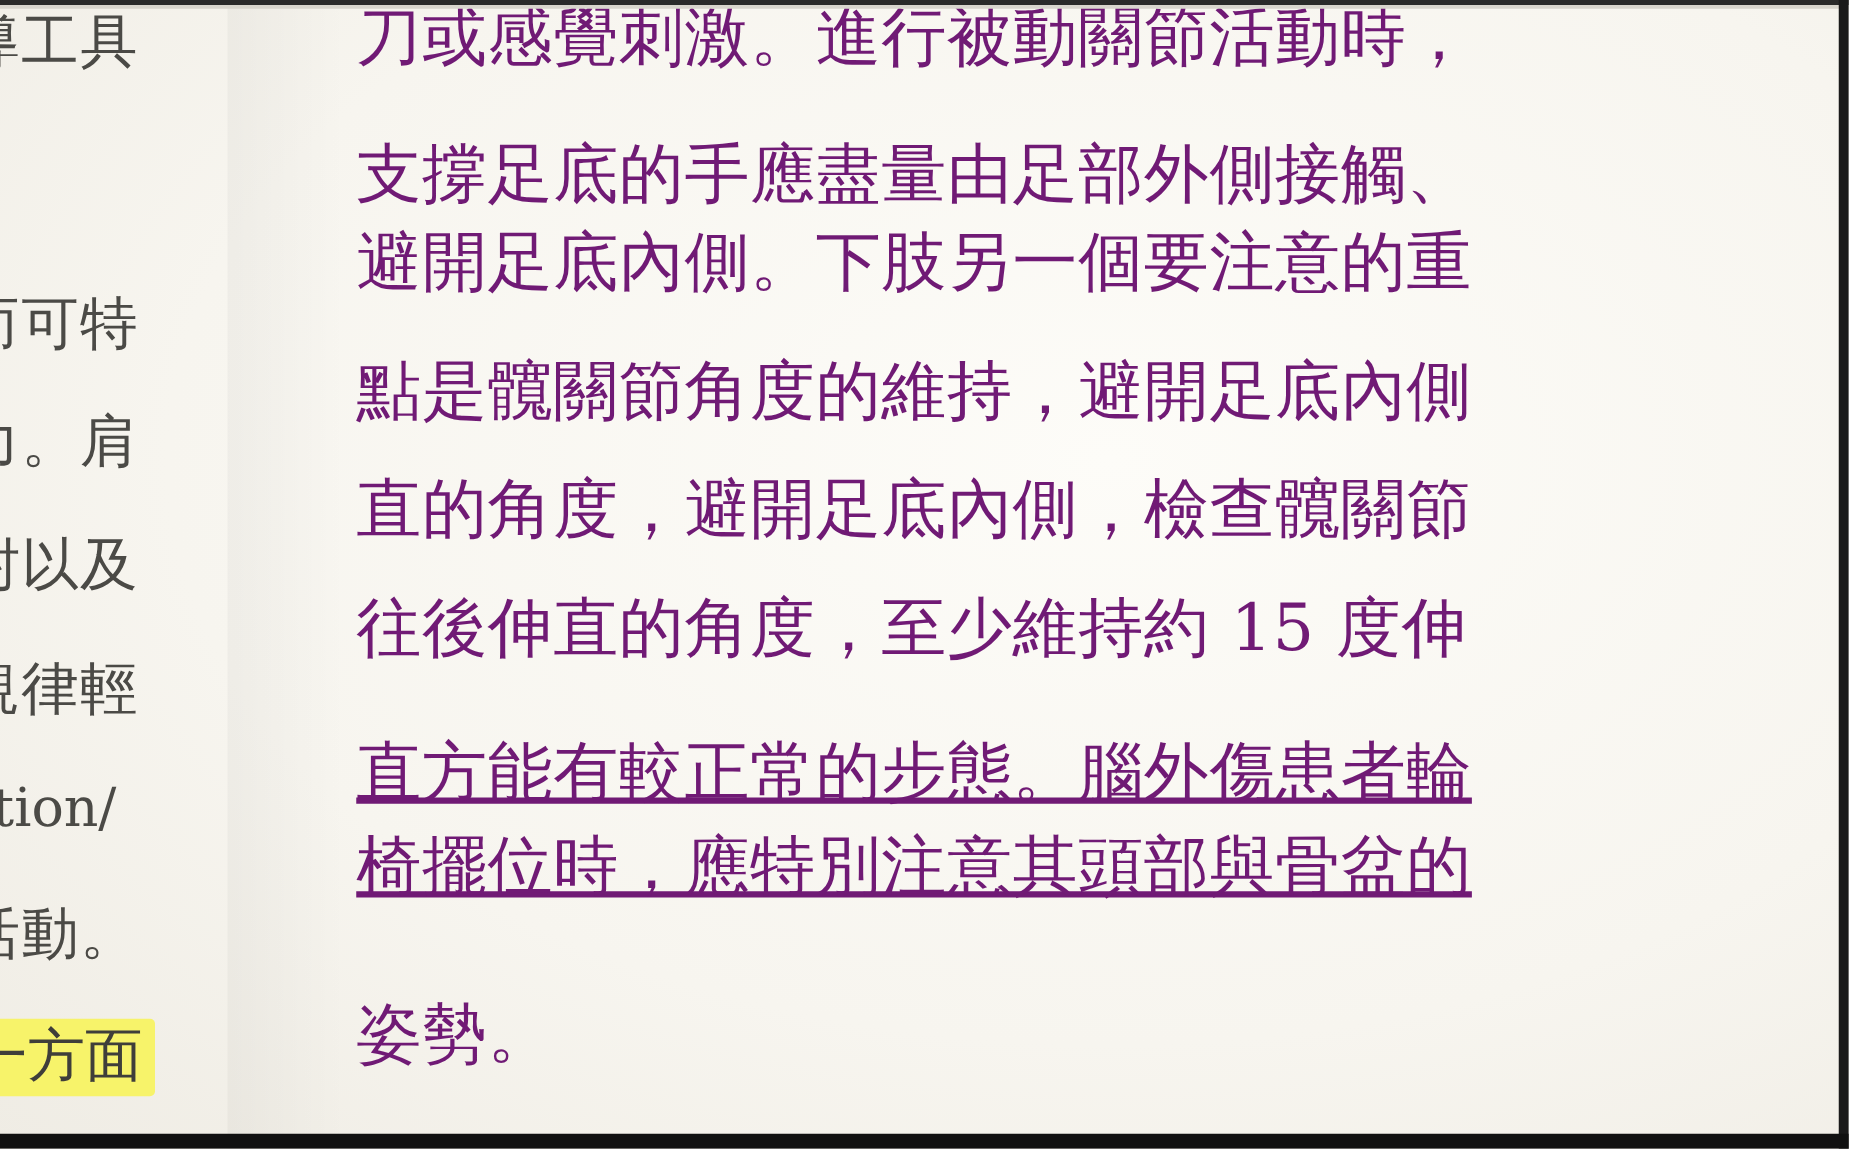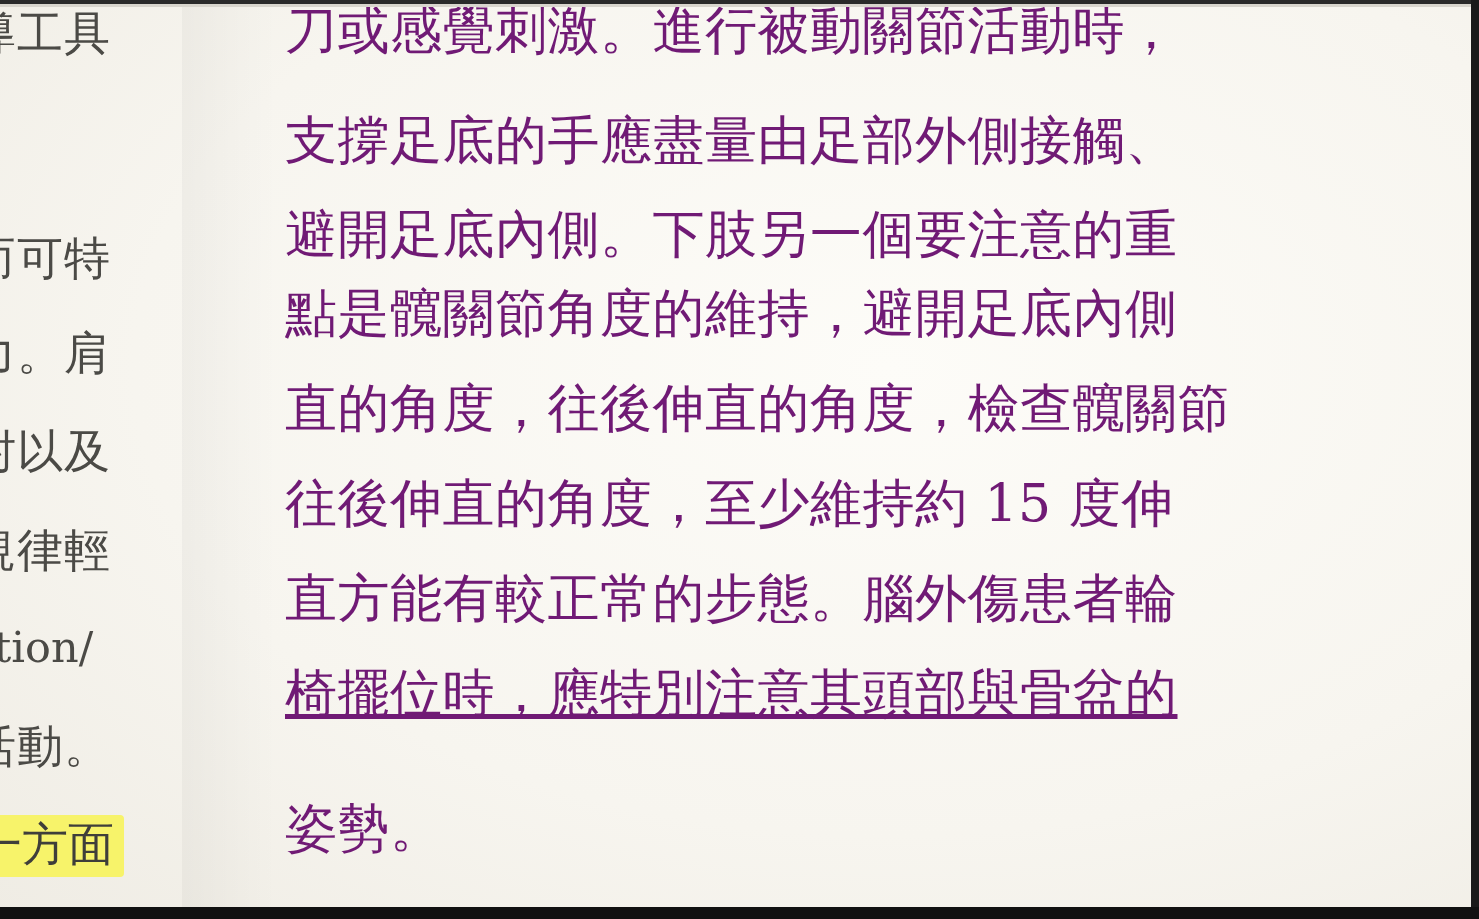--- a/index.html
+++ b/index.html
@@ -165,25 +165,25 @@
     <div class="left-line latin" style="top:626px;">ction/</div>
     <div class="left-line" style="top:723px;">活動。</div>
     <div class="highlight-line">一方面</div>
   </div>
 
   <div id="main-col">
     <div class="ghost" style="top:60px; left:40px;"></div>
 
     <div class="main-line" style="top:4px;">刀或感覺刺激。進行被動關節活動時，</div>
     <div class="main-line" style="top:98px;margin-top:16px;">支撐足底的手應盡量由足部外側接觸、</div>
-    <div class="main-line" style="top:208px;">避開足底內側。下肢另一個要注意的重</div>
+    <div class="main-line" style="top:184px;">避開足底內側。下肢另一個要注意的重</div>
     <div class="main-line" style="top:287px;">點是髖關節角度的維持，避開足底內側</div>
-    <div class="main-line" style="top:382px;">直的角度，往後伸直的角度，檢查髖關節</div>
+    <div class="main-line" style="top:382px;">直的角度，避開足底內側，檢查髖關節</div>
     <div class="main-line" style="top:477px;text-align:center;">往後伸直的角度，至少維持約 15 度伸</div>
-    <div class="main-line" style="top:572px;">直方能有較正常的步態。腦外傷患者輪</div>
+    <div class="main-line" style="top:592px;text-decoration:underline;">直方能有較正常的步態。腦外傷患者輪</div>
     <div class="main-line" style="top:667px;text-decoration:underline;">椅擺位時，應特別注意其頭部與骨盆的</div>
     <div class="main-line" style="top:802px;">姿勢。</div>
   </div>
 
   <div id="top-edge"></div>
   <div id="top-edge-2"></div>
   <div id="right-edge"></div>
   <div id="bottom-edge"></div>
 
 </div>

